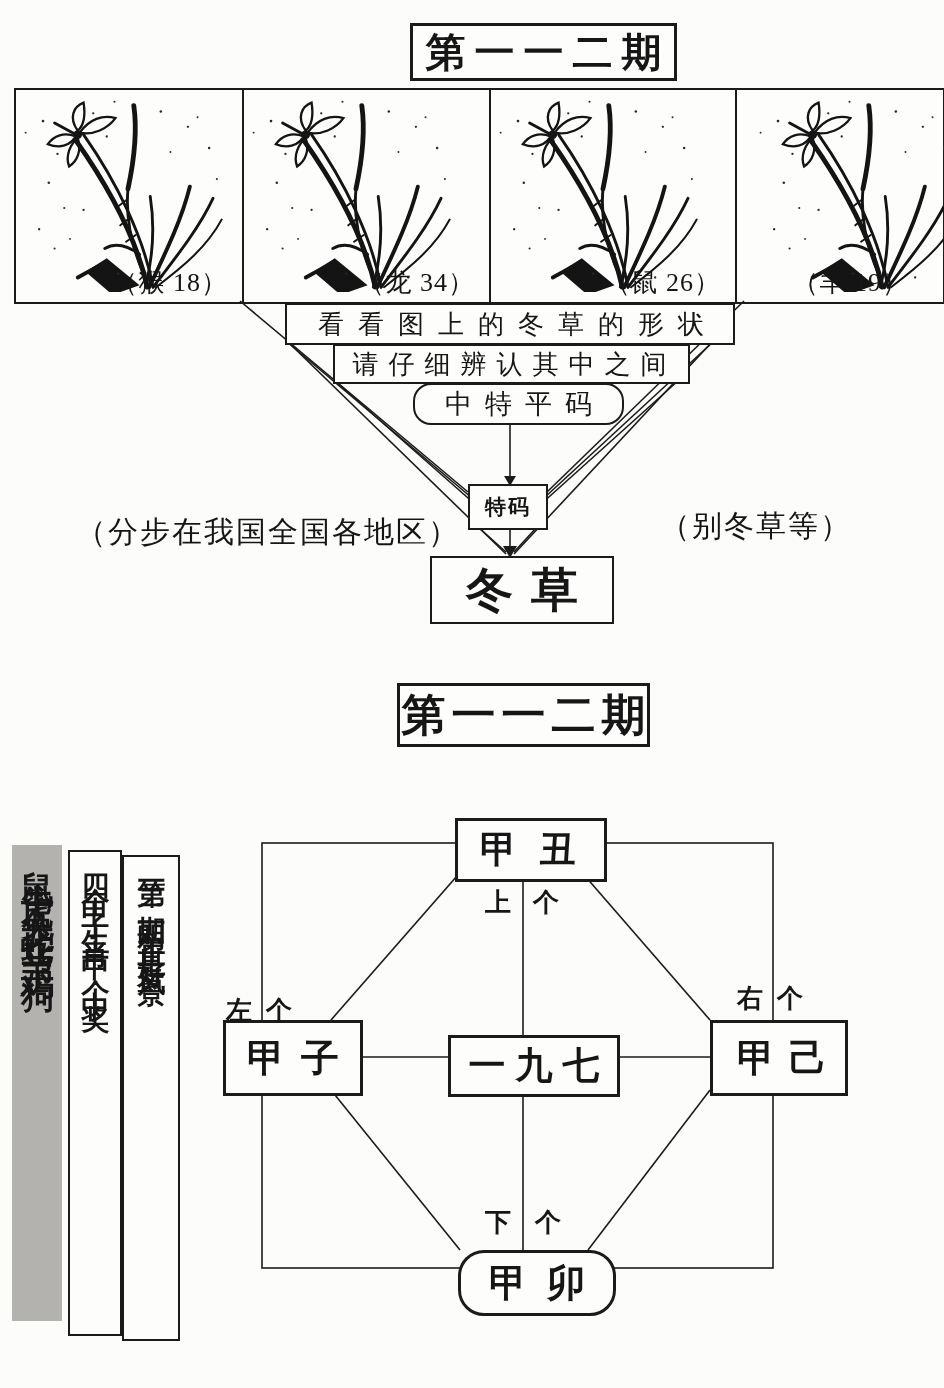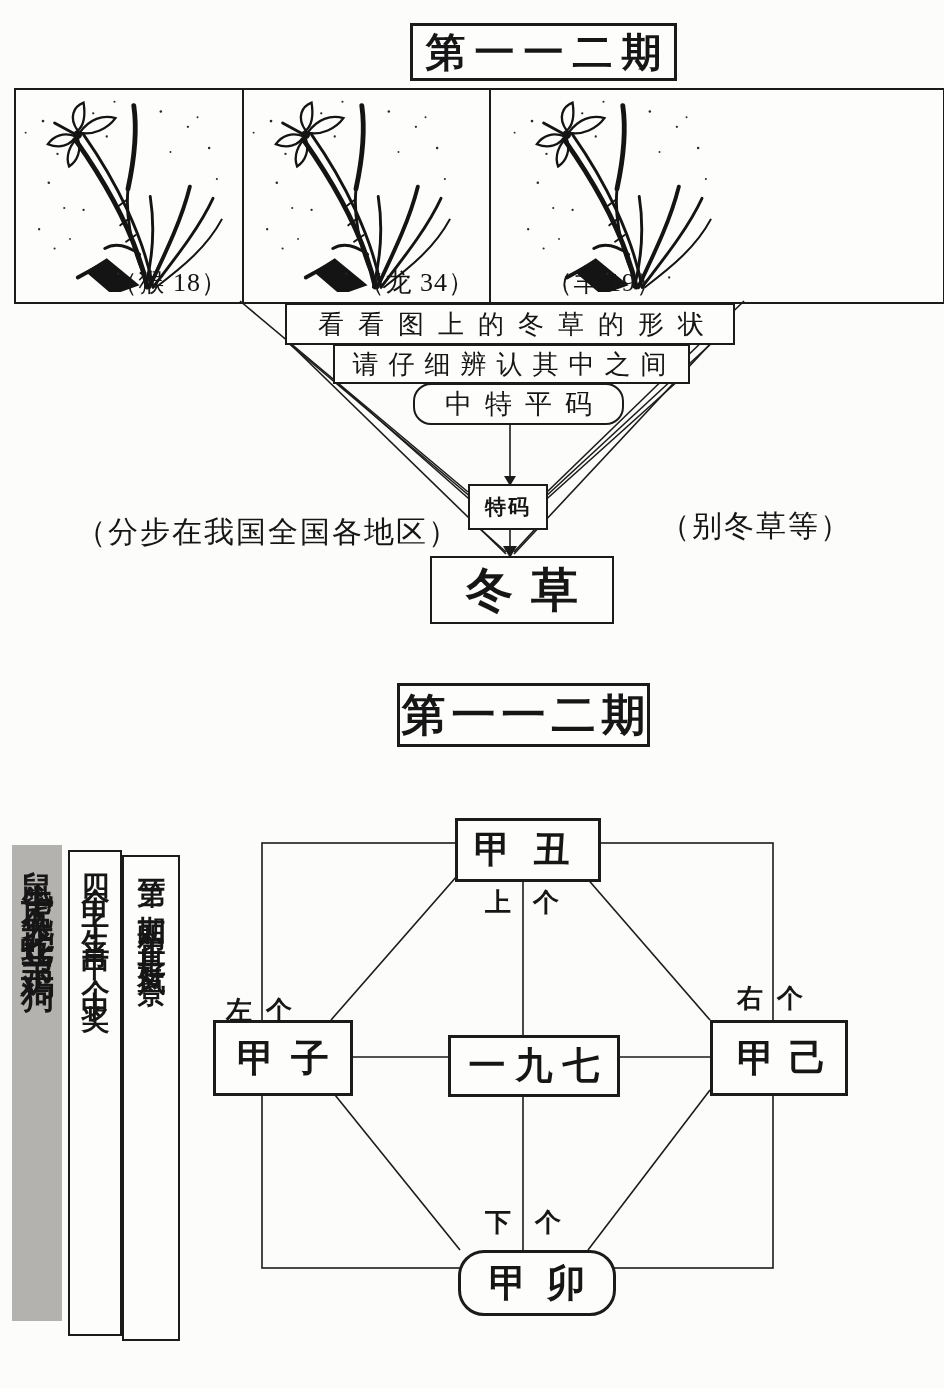--- a/index.html
+++ b/index.html
@@ -105,20 +105,26 @@
         <use href="#orchid"></use>
       </svg>
     <div class="flower-label">（猴 18）</div>
   </div>
   <div class="flower-panel" style="width:245px;">
     <svg class="orchid" width="212" height="198" viewBox="0 0 212 205">
         <use href="#orchid"></use>
       </svg>
     <div class="flower-label">（龙 34）</div>
   </div>
+  <div class="flower-panel" style="width:244px;">
+    <svg class="orchid" width="212" height="198" viewBox="0 0 212 205">
+        <use href="#orchid"></use>
+      </svg>
+    <div class="flower-label">（鼠 26）</div>
+  </div>
   <div class="flower-panel" style="width:206px;">
     <svg class="orchid" width="212" height="198" viewBox="0 0 212 205" style="left:20px;">
         <use href="#orchid"></use>
       </svg>
     <div class="flower-label" style="right:34px;">（羊 19）</div>
   </div>
 </div>
 
 <svg class="lines" style="left:0;top:300px;" width="944" height="330" viewBox="0 0 944 330">
   <line x1="240" y1="1" x2="468" y2="192"></line>
@@ -161,22 +167,22 @@
 <svg class="lines" style="left:0;top:780px;" width="944" height="560" viewBox="0 0 944 560">
   <rect x="262" y="63" width="511" height="425"></rect>
   <line x1="457" y1="96" x2="331" y2="240"></line>
   <line x1="585" y1="96" x2="710" y2="240"></line>
   <line x1="331" y1="310" x2="460" y2="470"></line>
   <line x1="710" y1="310" x2="588" y2="470"></line>
   <line x1="523" y1="96" x2="523" y2="470"></line>
   <line x1="265" y1="277" x2="770" y2="277"></line>
 </svg>
 
-<div class="box" style="left:455px;top:818px;width:130px;height:58px;font-size:37px;font-weight:700;letter-spacing:22px;padding-left:10px;border-width:3px;">甲丑</div>
-<div class="box" style="left:213px;top:1020px;width:118px;height:70px;font-size:38px;font-weight:700;letter-spacing:16px;padding-left:16px;border-width:3px;">甲子</div>
+<div class="box" style="left:455px;top:818px;width:130px;height:58px;font-size:37px;font-weight:700;letter-spacing:22px;padding-left:16px;border-width:3px;">甲丑</div>
+<div class="box" style="left:223px;top:1020px;width:118px;height:70px;font-size:38px;font-weight:700;letter-spacing:16px;padding-left:16px;border-width:3px;">甲子</div>
 <div class="box" style="left:448px;top:1035px;width:156px;height:56px;font-size:37px;font-weight:700;letter-spacing:10px;padding-left:10px;border-width:3px;">一九七</div>
 <div class="box" style="left:710px;top:1020px;width:112px;height:70px;font-size:38px;font-weight:700;letter-spacing:14px;padding-left:20px;border-width:3px;">甲己</div>
 <div class="box" style="left:458px;top:1250px;width:132px;height:60px;font-size:38px;font-weight:700;letter-spacing:20px;padding-left:20px;border-width:3px;border-radius:26px;">甲卯</div>
 
 <div class="dlabel" style="left:479px;top:885px;width:90px;letter-spacing:22px;padding-left:6px;">上个</div>
 <div class="dlabel" style="left:226px;top:993px;width:76px;letter-spacing:14px;">左个</div>
 <div class="dlabel" style="left:737px;top:981px;width:76px;letter-spacing:14px;">右个</div>
 <div class="dlabel" style="left:479px;top:1205px;width:90px;letter-spacing:24px;padding-left:6px;">下个</div>
 
 </body></html>

